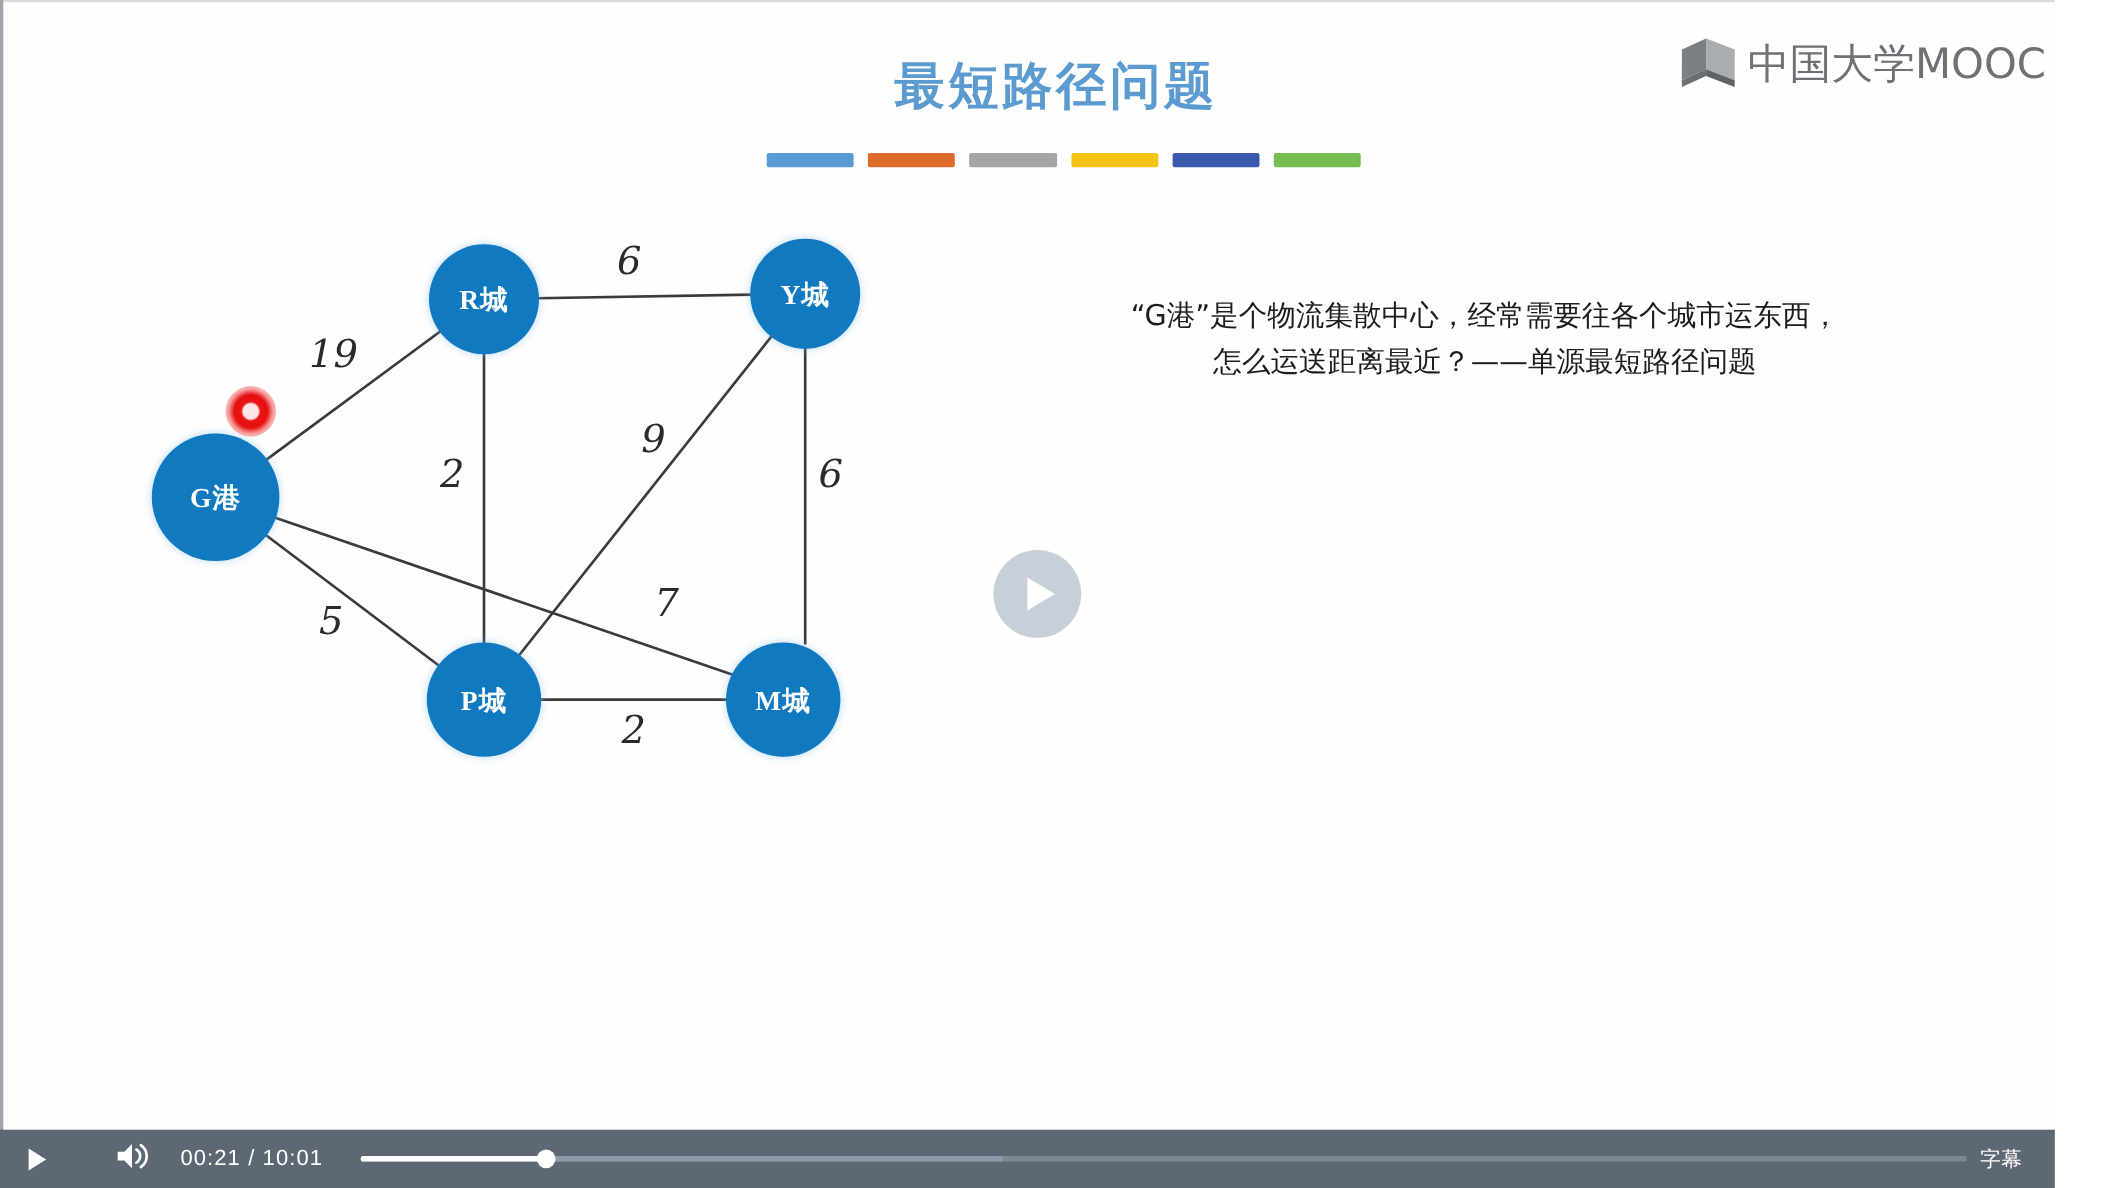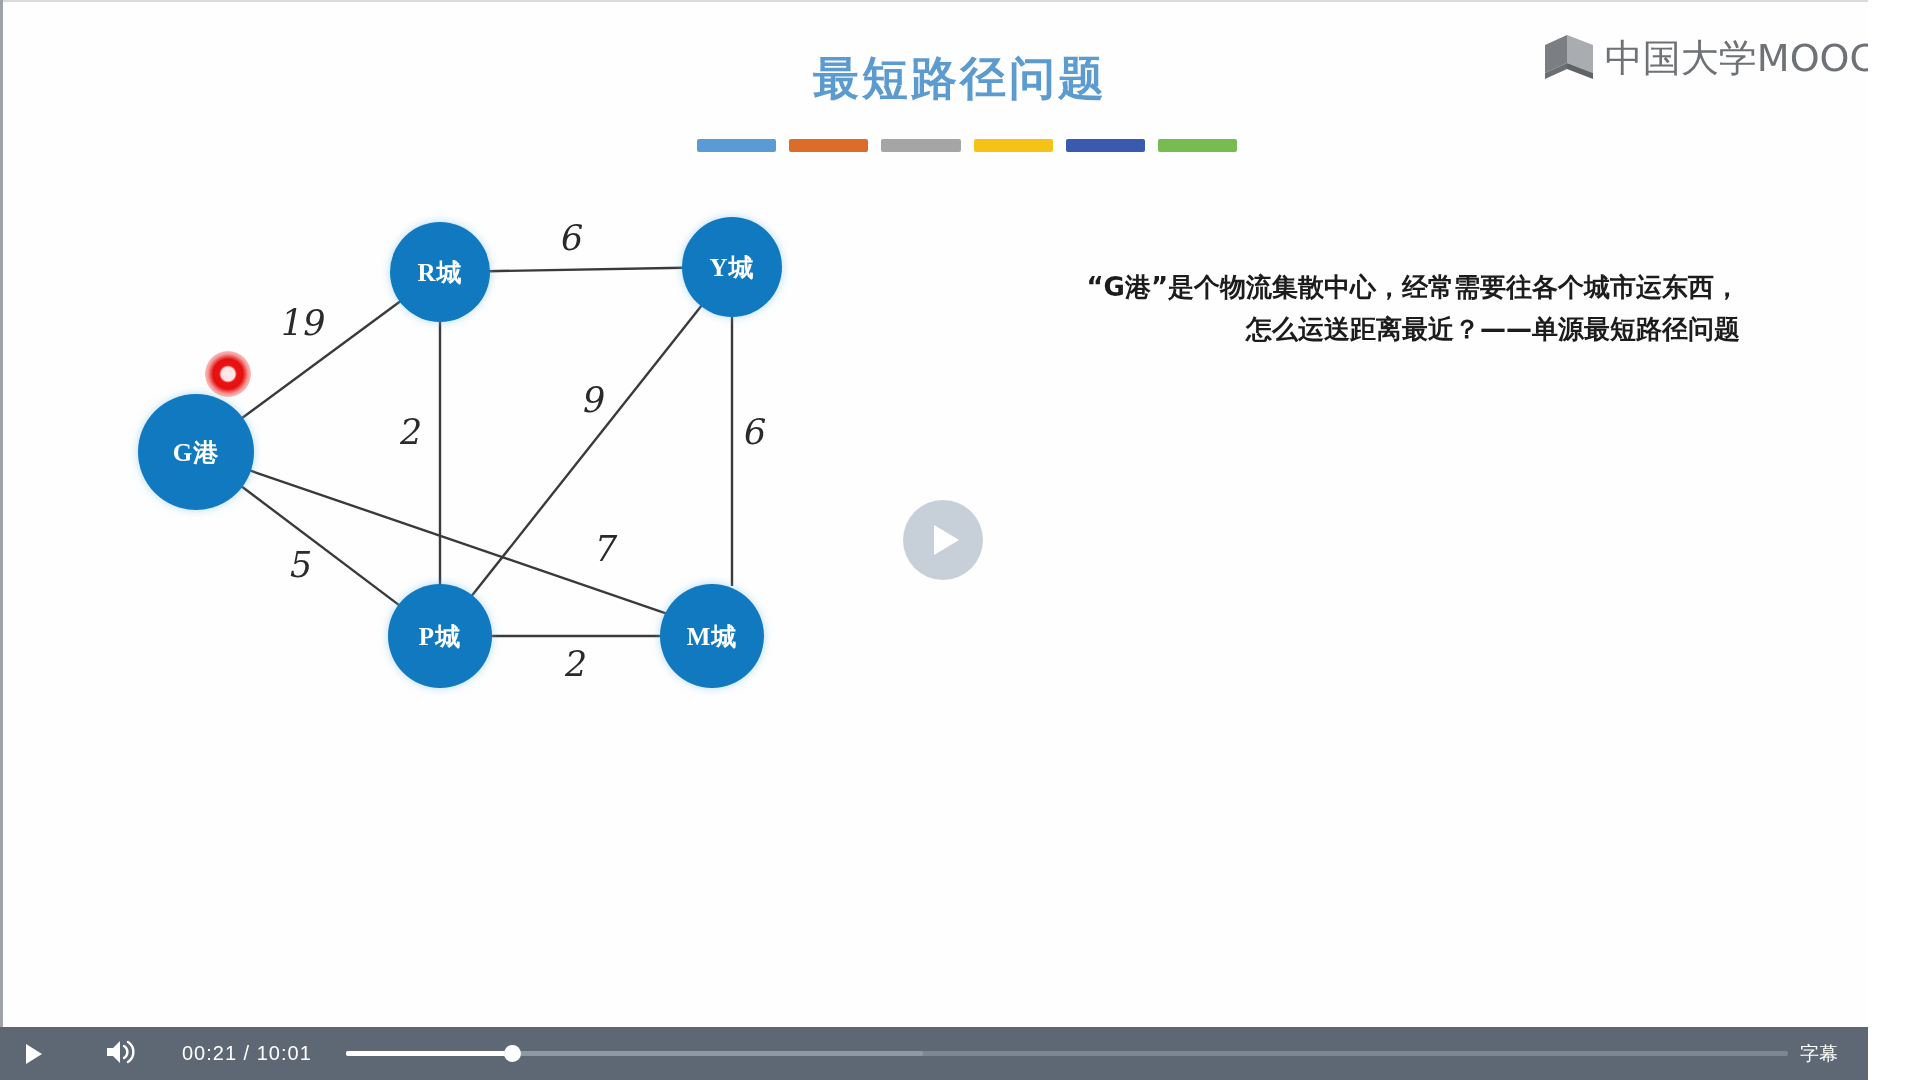--- a/index.html
+++ b/index.html
@@ -72,21 +72,21 @@
   }
   #title-bars .bar {
     flex: 1 1 0;
     height: 13px;
     border-radius: 2px;
   }
 
   
   #mooc-logo {
     position: absolute;
-    right: 44px;
+    right: 60px;
     top: 32px;
     height: 52px;
     display: flex;
     align-items: center;
     gap: 10px;
   }
   #mooc-logo .logo-text {
     font-size: 38px;
     color: #6e7276;
     font-weight: 400;
@@ -142,23 +142,23 @@
         rgba(245,120,120,0.22) 80%,
         rgba(255,255,255,0) 100%);
   }
 
   
   #caption {
     position: absolute;
     left: 960px;
     top: 266px;
     width: 780px;
-    text-align: right;
+    text-align: center;
     font-size: 26px;
-    font-weight: 700;
+    font-weight: 400;
     line-height: 1.62;
     color: #1c1c1c;
     font-family: "DejaVu Sans", "Liberation Sans", sans-serif;
   }
   #caption .line { display: block; }
 
   
   #play-overlay {
     position: absolute;
     left: 903px;
@@ -214,21 +214,21 @@
   #btn-play { width: 56px; height: 53px; margin-left: 6px; }
   #btn-play .tri {
     width: 0; height: 0;
     border-left: 16px solid #ffffff;
     border-top: 10px solid transparent;
     border-bottom: 10px solid transparent;
   }
   #btn-volume { width: 56px; height: 53px; margin-left: 30px; }
 
   #time-display {
-    margin-left: 34px;
+    margin-left: 16px;
     font-size: 20px;
     letter-spacing: 1px;
     white-space: nowrap;
     font-family: "Liberation Sans", "DejaVu Sans", sans-serif;
   }
 
   #progress-wrap {
     position: relative;
     margin-left: 34px;
     flex: 1 1 auto;

